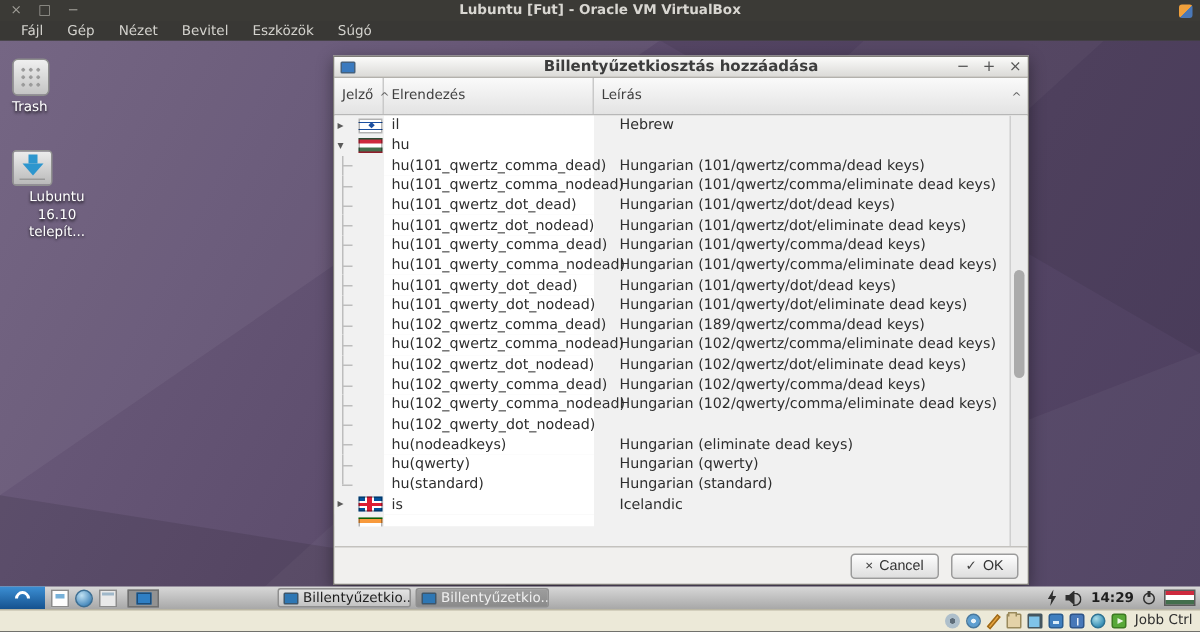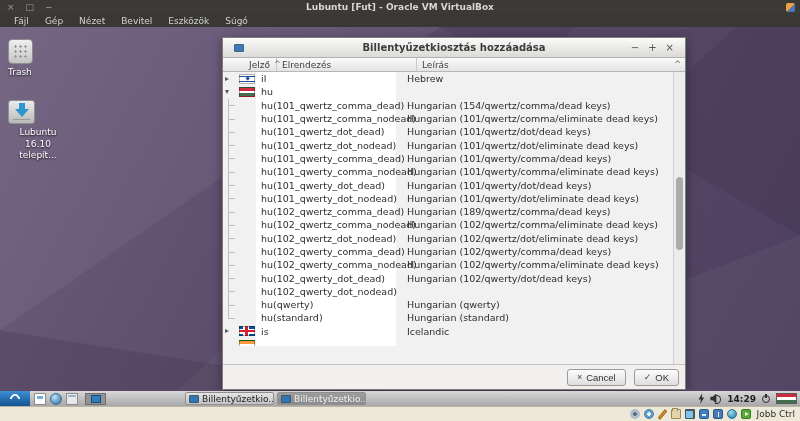--- a/index.html
+++ b/index.html
@@ -32,39 +32,39 @@
   .icon-trash { width:25px; height:25px; border-radius:4px; border:1px solid #8d8d8d; background:linear-gradient(180deg,#efefef,#c4c4c4); position:relative; }
   .icon-trash::after { content:""; position:absolute; inset:4px 4px 3px 4px;
      background-image:radial-gradient(#9a9a9a 1px, transparent 1.2px); background-size:5px 5px; }
   .icon-installer { width:27px; height:24px; border-radius:3px; border:1px solid #909090; background:linear-gradient(180deg,#ececec,#b9b9b9); position:relative; }
   .icon-installer .arr-stem { position:absolute; top:2px; left:10px; width:6px; height:6px; background:#2d96ce; }
   .icon-installer .arr-head { position:absolute; top:8px; left:6px; width:0; height:0; border-left:7px solid transparent; border-right:7px solid transparent; border-top:8px solid #2d96ce; }
   .icon-installer::after { content:""; position:absolute; bottom:3px; left:4px; right:4px; height:1px; background:#999; }
 
   
   .dialog { position:absolute; left:222px; top:10px; width:464px; height:353px; background:#f1f0ee; border:1px solid #7f7d78; box-shadow:0 3px 10px rgba(0,0,0,.4); display:flex; flex-direction:column; }
-  .dlg-titlebar { height:20px; flex:none; background:linear-gradient(180deg,#fbfbfa,#dbdad7); border-bottom:1px solid #b3b1ac; display:flex; align-items:center; padding:0 11px; position:relative; }
+  .dlg-titlebar { height:14px; flex:none; background:linear-gradient(180deg,#fbfbfa,#dbdad7); border-bottom:1px solid #b3b1ac; display:flex; align-items:center; padding:0 4px; position:relative; }
   .dlg-appicon { width:10px; height:8px; border:1px solid #44617e; background:#3a7abf; border-radius:1px; flex:none; }
   .dlg-title { position:absolute; left:0; right:0; text-align:center; font-size:10px; font-weight:bold; color:#3c3c3c; pointer-events:none; }
   .dlg-controls { margin-left:auto; display:flex; gap:9px; color:#555; font-size:10px; line-height:1; z-index:1; }
-  .dlg-header { height:14px; flex:none; display:flex; background:linear-gradient(180deg,#fafafa,#e3e3e3); border-bottom:1px solid #b7b7b7; font-size:9px; color:#3f3f3f;padding-left:21px; }
+  .dlg-header { height:25px; flex:none; display:flex; background:linear-gradient(180deg,#fafafa,#e3e3e3); border-bottom:1px solid #b7b7b7; font-size:9px; color:#3f3f3f; }
   .hcell { display:flex; align-items:center; padding-left:5px; border-right:1px solid #c9c9c9; }
   .h-ind { width:33px; flex:none; }
   .h-layout { width:140px; flex:none; }
   .h-desc { flex:1; border-right:none; position:relative; }
   .sort-caret { font-size:8px; color:#666; margin-left:4px; }
   .hdr-scroll-caret { position:absolute; right:4px; font-size:8px; color:#666; }
 
   .dlg-list { flex:1; position:relative; overflow:hidden; background:#f1f1f1; border-bottom:1px solid #c4c2be; }
   .lrow { height:13.3px; display:flex; align-items:center; font-size:9.5px; color:#2e2e2e; }
   .lrow.partial { height:8px; overflow:hidden; align-items:flex-start; }
   .c-ind { width:33px; flex:none; height:100%; position:relative; background:#f1f1f1; }
   .c-layout { width:140px; flex:none; background:#fff; height:100%; display:flex; align-items:center; padding-left:5px; white-space:nowrap; }
   .lrow.partial .c-layout { background:#fff; }
-  .c-desc { flex:1; height:100%; display:flex; align-items:center; padding-left:11px; padding-right:14px; white-space:nowrap; overflow:hidden; }
+  .c-desc { flex:1; height:100%; display:flex; align-items:center; padding-left:17px; padding-right:14px; white-space:nowrap; overflow:hidden; }
   .expander { position:absolute; left:2px; top:50%; transform:translateY(-50%); font-size:8px; color:#5a5a5a; line-height:1; }
   .flag { position:absolute; left:16px; top:50%; transform:translateY(-50%); width:16px; height:10px; border:1px solid rgba(0,0,0,.3); }
   .lrow.partial .flag { top:2px; transform:none; }
   .flag.hungary { background:linear-gradient(180deg,#cd2a3e 0 33%,#fff 33% 66%,#436f4d 66% 100%); }
   .flag.india { background:linear-gradient(180deg,#f89a3c 0 33%,#fff 33% 66%,#128807 66% 100%); }
   .flag.israel { background:linear-gradient(180deg,#fff 0 14%,#1b4fa0 14% 27%,#fff 27% 73%,#1b4fa0 73% 86%,#fff 86% 100%); }
   .flag.israel::after { content:""; position:absolute; left:5.5px; top:2.8px; width:3.4px; height:3.4px; background:#1b4fa0; transform:rotate(45deg); }
   .flag.iceland { background-color:#02529c; background-image:
       linear-gradient(90deg, transparent 0 5px, #dc1e35 5px 8px, transparent 8px),
       linear-gradient(180deg, transparent 0 3.5px, #dc1e35 3.5px 5.5px, transparent 5.5px),
@@ -212,21 +212,21 @@
             <span class="expander">▾</span>
             <span class="flag hungary"></span>
           </div>
           <div class="c-layout">hu</div>
         </div>
         <div class="lrow">
           <div class="c-ind">
             <span class="tree"></span>
           </div>
           <div class="c-layout">hu(101_qwertz_comma_dead)</div>
-          <div class="c-desc">Hungarian (154/qwertz/comma/dead keys)</div>
+          <div class="c-desc">Hungarian (101/qwertz/comma/dead keys)</div>
         </div>
         <div class="lrow">
           <div class="c-ind">
             <span class="tree"></span>
           </div>
           <div class="c-layout">hu(101_qwertz_comma_nodead)</div>
           <div class="c-desc">Hungarian (101/qwertz/comma/eliminate dead keys)</div>
         </div>
         <div class="lrow">
           <div class="c-ind">
@@ -302,28 +302,28 @@
           <div class="c-ind">
             <span class="tree"></span>
           </div>
           <div class="c-layout">hu(102_qwerty_comma_nodead)</div>
           <div class="c-desc">Hungarian (102/qwerty/comma/eliminate dead keys)</div>
         </div>
         <div class="lrow">
           <div class="c-ind">
             <span class="tree"></span>
           </div>
-          <div class="c-layout">hu(102_qwerty_dot_dead)</div>
-          <div class="c-desc">Hungarian (102/qwerty/dot/dead keys)</div>
-        </div>
-        <div class="lrow">
-          <div class="c-ind">
-            <span class="tree"></span>
-          </div>
           <div class="c-layout">hu(102_qwerty_dot_nodead)</div>
+        </div>
+        <div class="lrow">
+          <div class="c-ind">
+            <span class="tree"></span>
+          </div>
+          <div class="c-layout">hu(nodeadkeys)</div>
+          <div class="c-desc">Hungarian (eliminate dead keys)</div>
         </div>
         <div class="lrow">
           <div class="c-ind">
             <span class="tree"></span>
           </div>
           <div class="c-layout">hu(qwerty)</div>
           <div class="c-desc">Hungarian (qwerty)</div>
         </div>
         <div class="lrow">
           <div class="c-ind">

